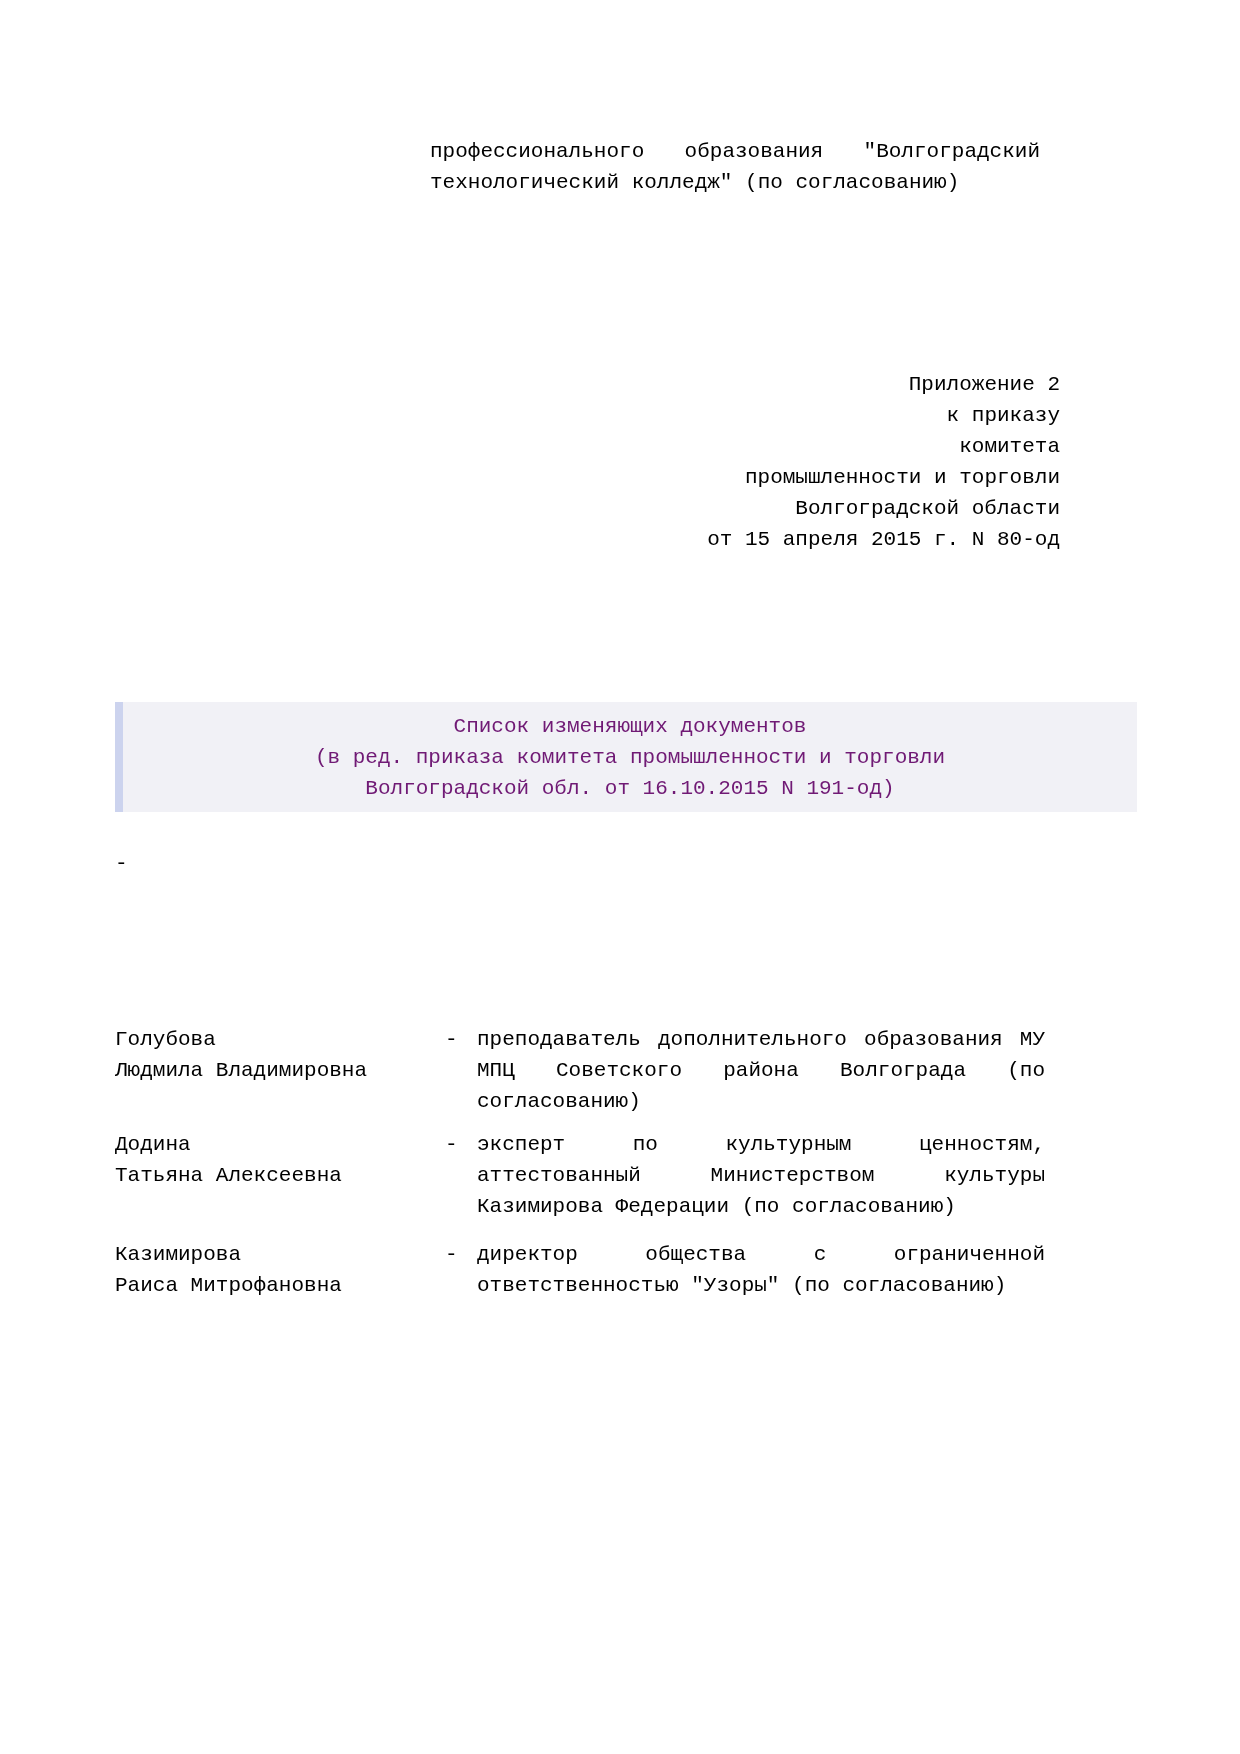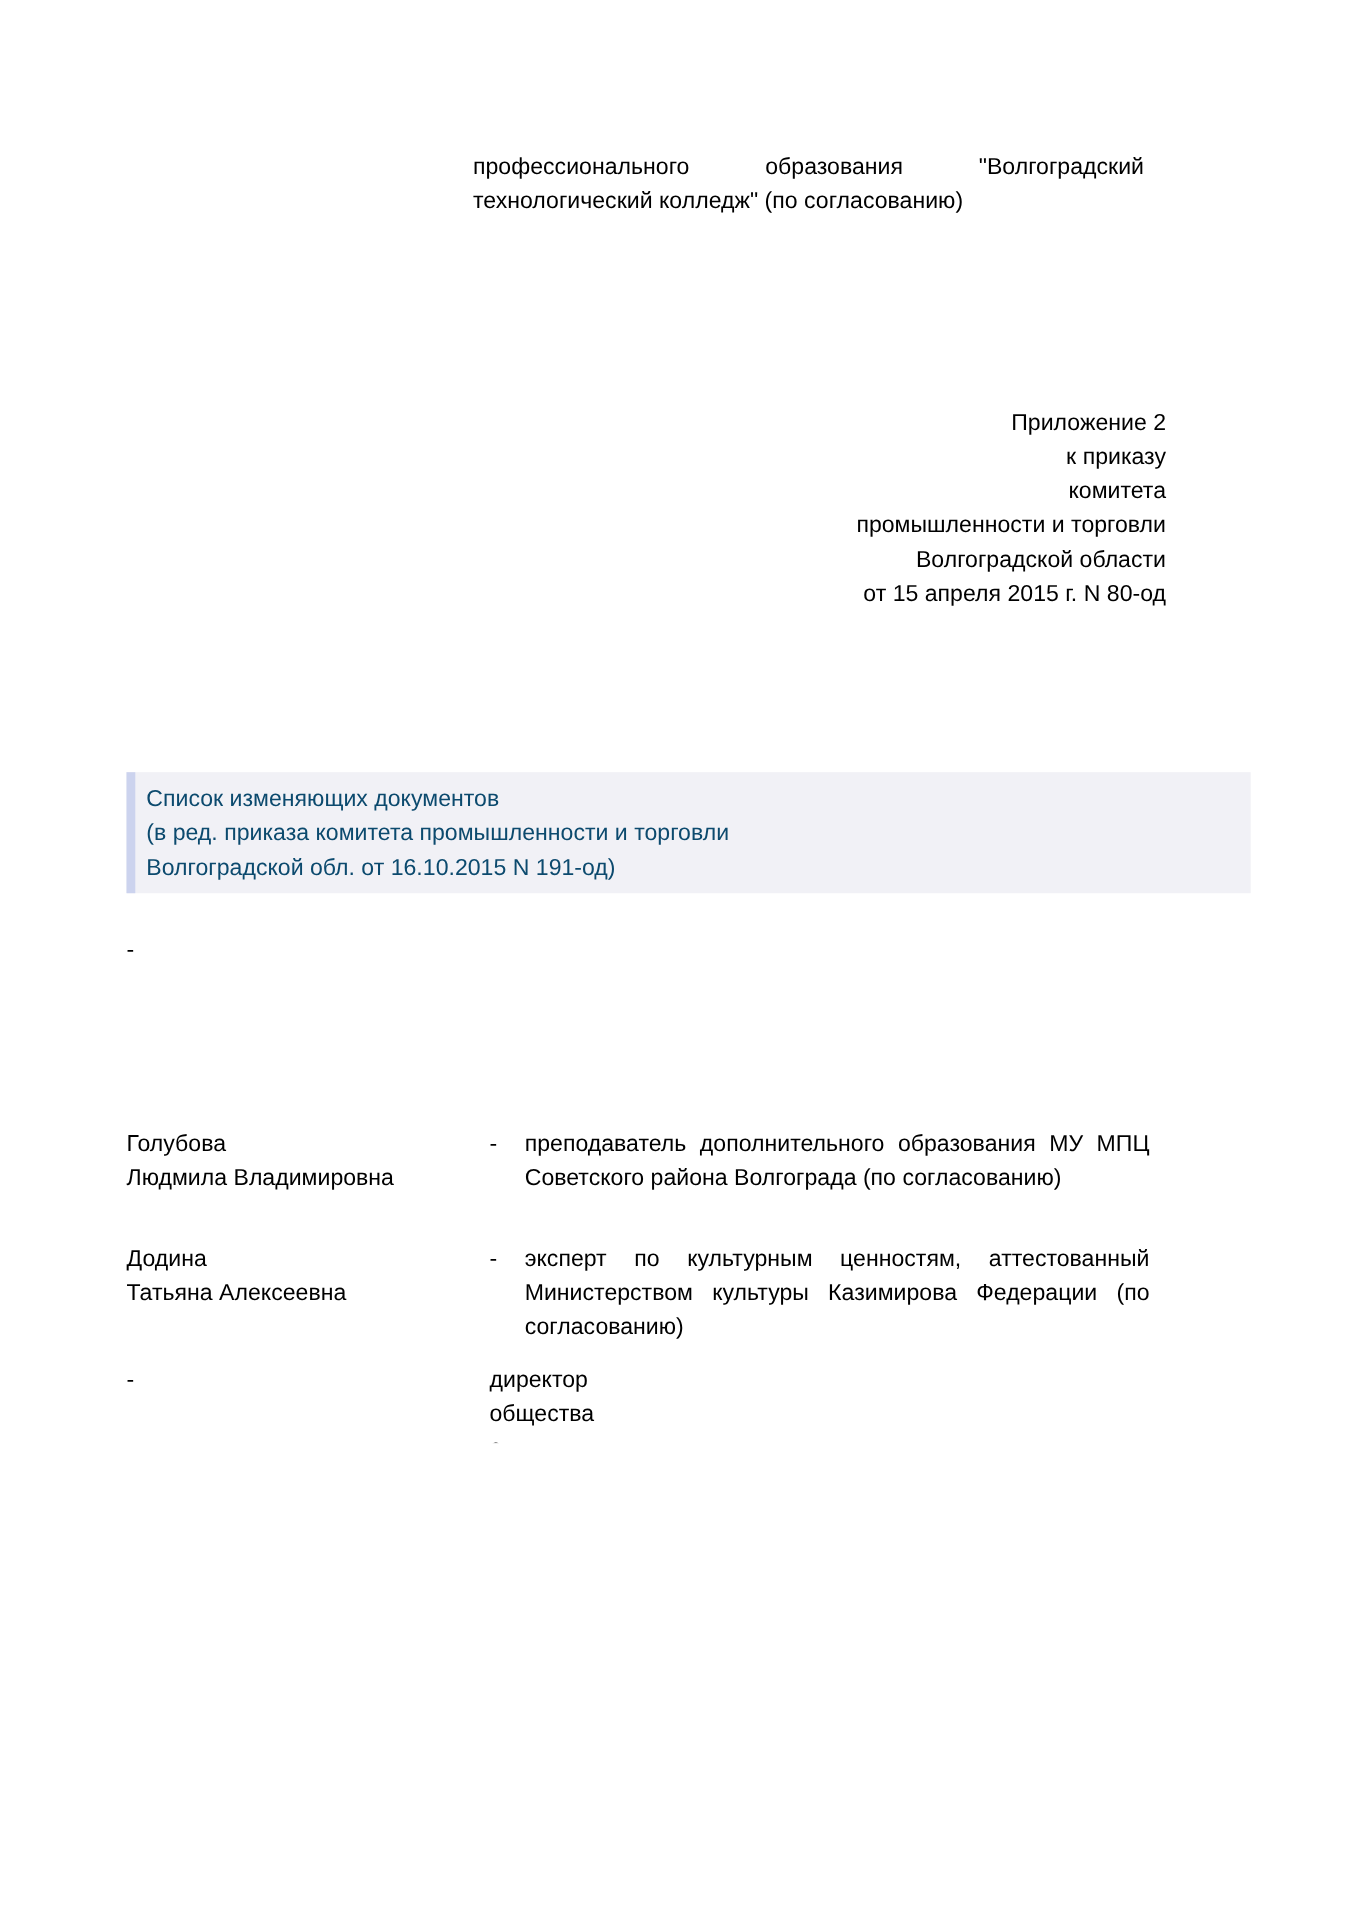--- a/index.html
+++ b/index.html
@@ -5,21 +5,21 @@
   html, body {
     margin: 0;
     padding: 0;
     background: #ffffff;
   }
   .page {
     position: relative;
     width: 1240px;
     height: 1312px;
     background: #ffffff;
-    font-family: Liberation Sans, sans-serif;
+    font-family: Liberation Mono, monospace;
     font-size: 21px;
     line-height: 31px;
     color: #000000;
     overflow: hidden;
   }
   .cont {
     position: absolute;
     left: 430px;
     top: 136px;
     width: 610px;
@@ -48,22 +48,23 @@
   .info-box {
     position: absolute;
     left: 115px;
     top: 702px;
     width: 994px;
     background: #f1f1f6;
     border-left: 8px solid #ccd3ee;
     padding: 9px 10px 8px 10px;
   }
   .info-text {
+    text-align: center;
     white-space: pre-line;
-    color: #0c4a6e;
+    color: #701a75;
     line-height: 31px;
   }
   .jury {
     position: absolute;
     left: 115px;
     top: 848px;
     width: 930px;
   }
   .entry {
     display: grid;
@@ -127,20 +128,22 @@
     </div>
 
     <div class="entry e3">
       <div class="name">Додина
 Татьяна Алексеевна</div>
       <div class="dash">-</div>
       <div class="desc">эксперт по культурным ценностям, аттестованный Министерством культуры Казимирова Федерации (по согласованию)</div>
     </div>
 
     <div class="entry e4">
+      <div class="name">Казимирова
+Раиса Митрофановна</div>
       <div class="dash">-</div>
       <div class="desc">директор общества с ограниченной ответственностью "Узоры" (по согласованию)</div>
     </div>
 
     <div class="entry e5">
       <div class="dash">-</div>
     </div>
 
   </div>
 

